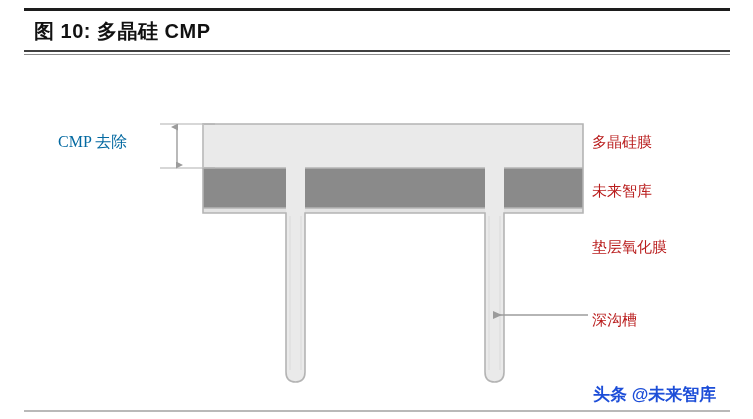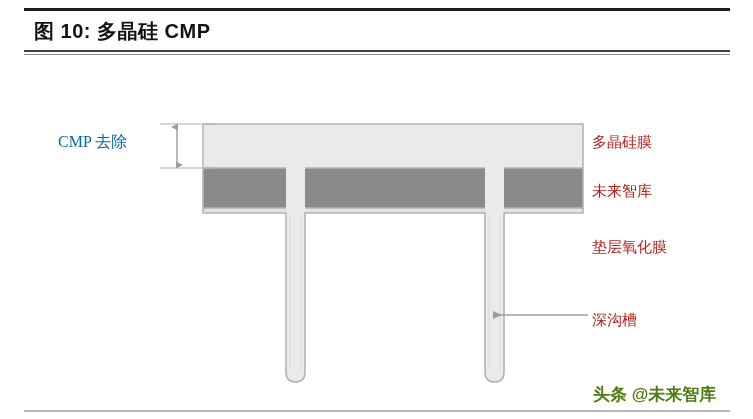--- a/index.html
+++ b/index.html
@@ -93,21 +93,21 @@
   .lbl-pad    { left: 592px; top: 238px; }
   .lbl-trench { left: 592px; top: 305px; margin-top: 6px; }
 
   
   .watermark {
     position: absolute;
     left: 593px;
     top: 383px;
     font-size: 17px;
     font-weight: bold;
-    color: #4d7c0f;
+    color: #1d4ed8;
     white-space: nowrap;
   }
 
   .bottom-rule {
     position: absolute;
     left: 24px;
     top: 410px;
     width: 706px;
     height: 2px;
     background: #b9b9b9;

